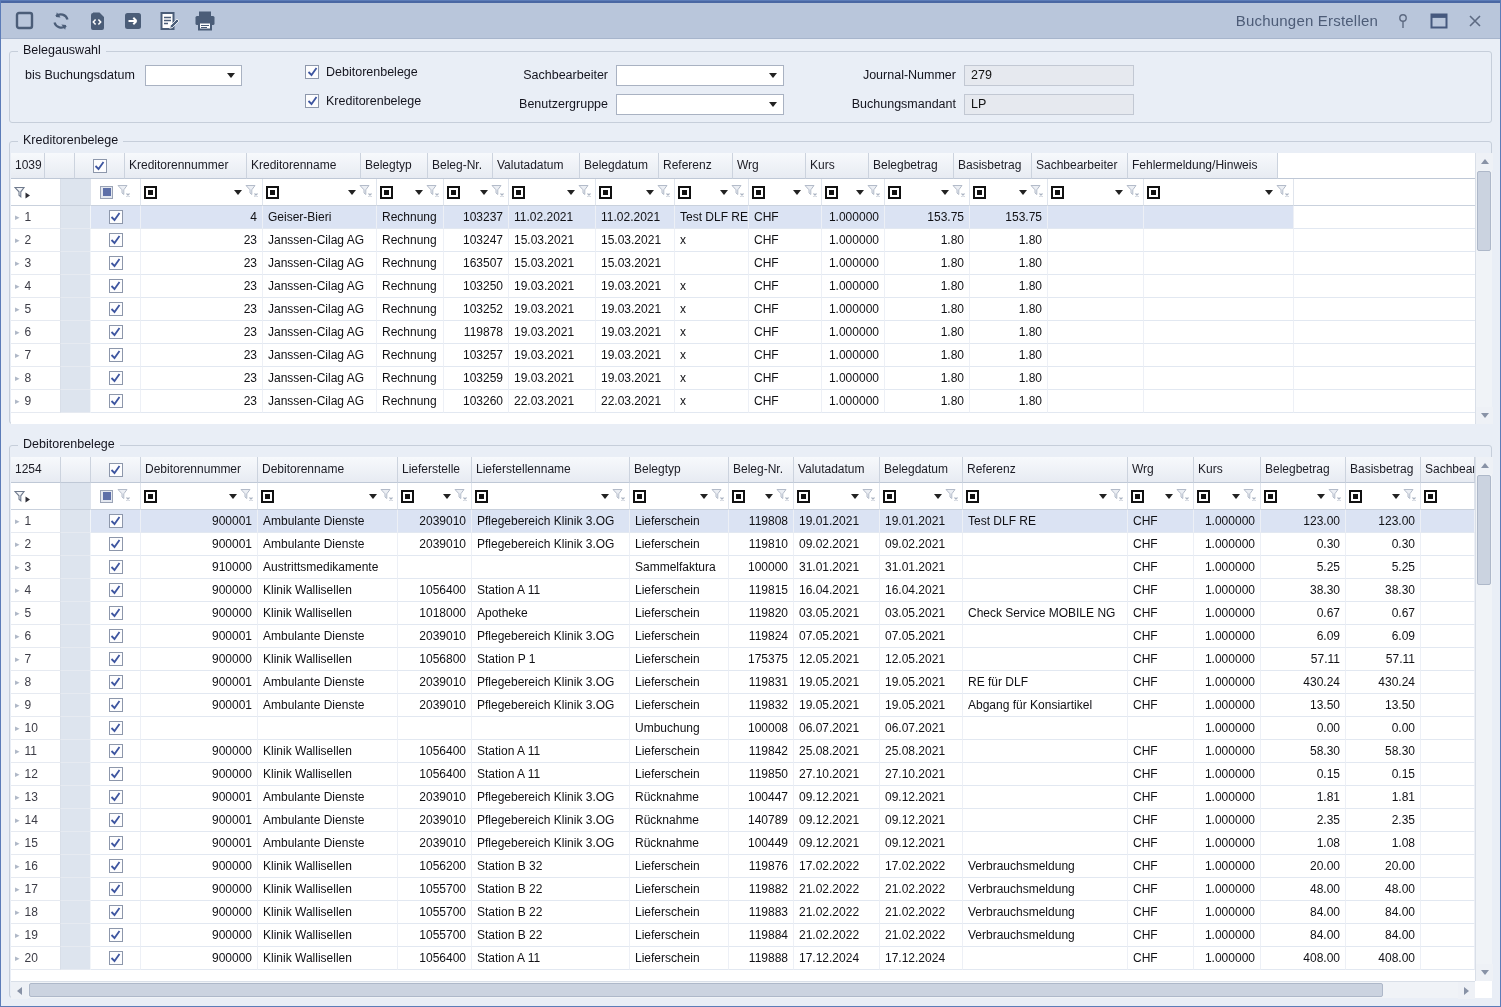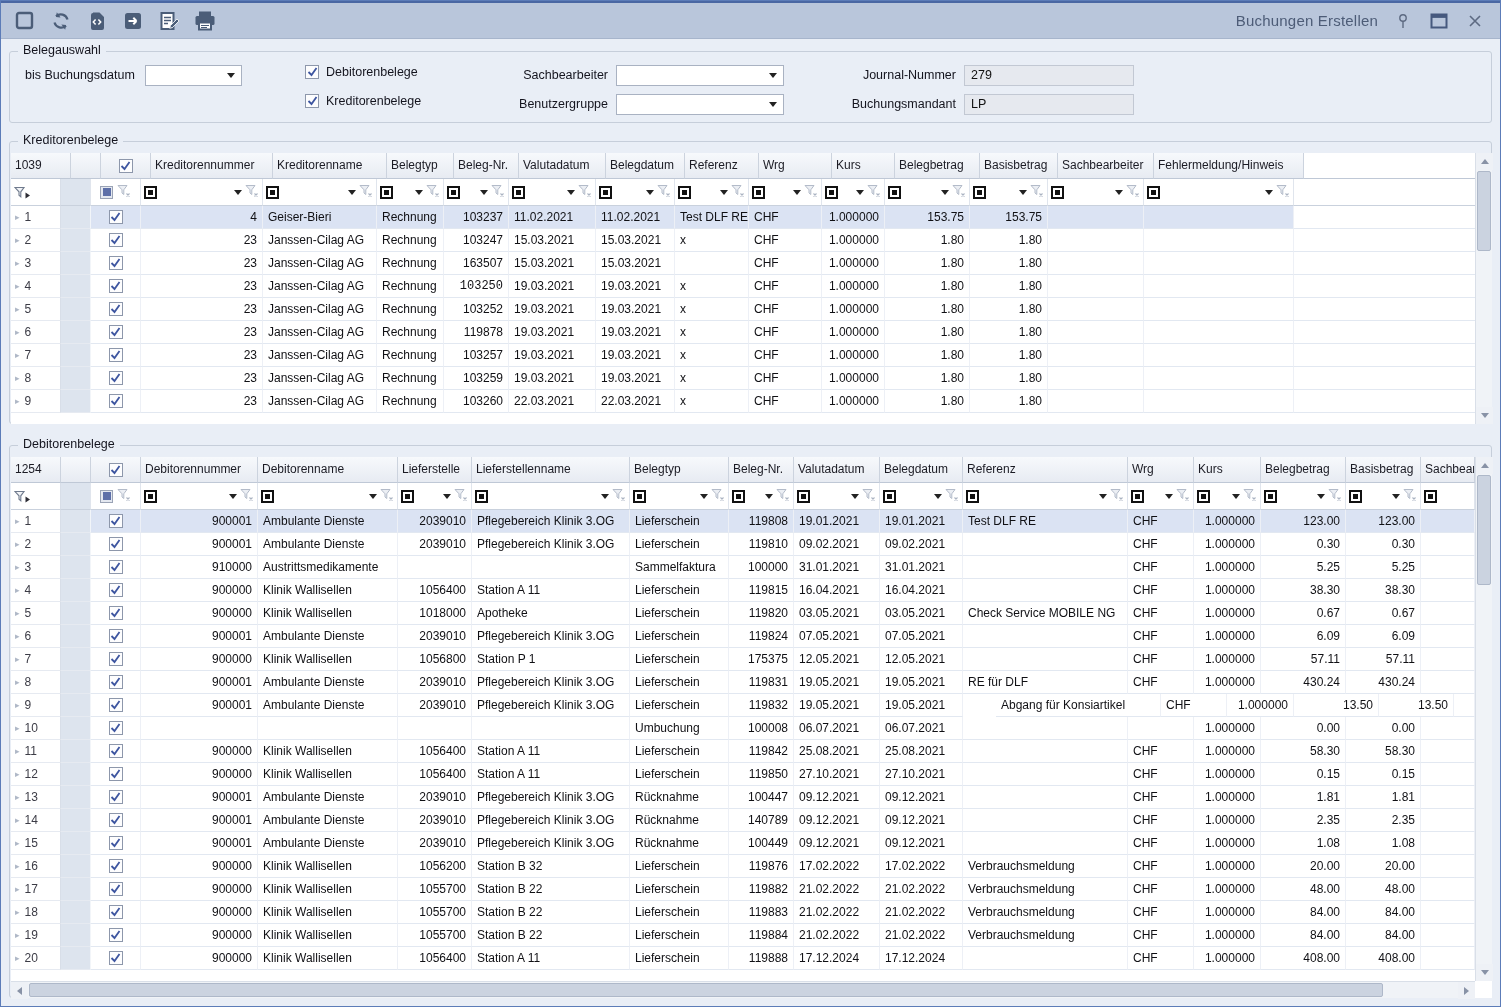--- a/index.html
+++ b/index.html
@@ -198,21 +198,21 @@
 
     <span class="fp-label" style="left:838px; top:42px; width:108px; text-align:right;">Buchungsmandant</span>
     <div class="rofield" style="left:954px; top:42px; width:170px;">LP</div>
   </div>
 
   <div class="groupbox" style="left:8px; top:140px; width:1483px; height:283px;">
     <span class="glabel">Kreditorenbelege</span>
     <div class="grid" id="kred-grid" style="left:1px; top:11px; width:1481px; height:271px;">
         <div class="grid-main" style="width: 1464px;">
           <div class="grow">
-            <div class="gcell hcell" style="width:60px">1039</div>
+            <div class="gcell hcell" style="width:34px">1039</div>
             <div class="gcell hcell" style="width:30px"></div>
             <div class="gcell hcell" style="width:50px; display:flex; align-items:center; justify-content:center;">
               <span class="checkbox">
                 <svg width="11" height="10" viewBox="0 0 11 10">
                   <path d="M1.5 5l3 3 5-7" stroke="#3d55a0" stroke-width="1.8" fill="none"></path>
                 </svg>
               </span>
             </div>
             <div class="gcell hcell" style="width:122px;">Kreditorennummer</div>
             <div class="gcell hcell" style="width:114px;">Kreditorenname</div>
@@ -472,21 +472,21 @@
             <div class="cbcell">
               <span class="checkbox">
                 <svg width="11" height="10" viewBox="0 0 11 10">
                   <path d="M1.5 5l3 3 5-7" stroke="#3d55a0" stroke-width="1.8" fill="none"></path>
                 </svg>
               </span>
             </div>
             <div class="gcell dcell al-r" style="width:122px;">23</div>
             <div class="gcell dcell" style="width:114px;">Janssen-Cilag AG</div>
             <div class="gcell dcell" style="width:67px;">Rechnung</div>
-            <div class="gcell dcell al-r" style="width:65px;font-family:Liberation Mono, monospace;">103250</div>
+            <div class="gcell dcell al-r" style="width:65px;">103250</div>
             <div class="gcell dcell" style="width:87px;">19.03.2021</div>
             <div class="gcell dcell" style="width:79px;">19.03.2021</div>
             <div class="gcell dcell" style="width:74px;">x</div>
             <div class="gcell dcell" style="width:73px;">CHF</div>
             <div class="gcell dcell al-r" style="width:63px;">1.000000</div>
             <div class="gcell dcell al-r" style="width:85px;">1.80</div>
             <div class="gcell dcell al-r" style="width:78px;">1.80</div>
             <div class="gcell dcell" style="width:96px;"></div>
             <div class="gcell dcell" style="width:150px;"></div>
             <div class="dfill"></div>
@@ -1035,21 +1035,21 @@
               </span>
             </div>
             <div class="gcell dcell al-r" style="width:117px;">900001</div>
             <div class="gcell dcell" style="width:140px;">Ambulante Dienste</div>
             <div class="gcell dcell al-r" style="width:74px;">2039010</div>
             <div class="gcell dcell" style="width:158px;">Pflegebereich Klinik 3.OG</div>
             <div class="gcell dcell" style="width:99px;">Lieferschein</div>
             <div class="gcell dcell al-r" style="width:65px;">119832</div>
             <div class="gcell dcell" style="width:86px;">19.05.2021</div>
             <div class="gcell dcell" style="width:83px;">19.05.2021</div>
-            <div class="gcell dcell" style="width:165px;margin-left:33px;">Abgang für Konsiartikel</div>
+            <div class="gcell dcell" style="width:165px;">Abgang für Konsiartikel</div>
             <div class="gcell dcell" style="width:66px;">CHF</div>
             <div class="gcell dcell al-r" style="width:67px;">1.000000</div>
             <div class="gcell dcell al-r" style="width:85px;">13.50</div>
             <div class="gcell dcell al-r" style="width:75px;">13.50</div>
             <div class="gcell dcell" style="width:56px;flex:1 1 auto;"></div>
           </div>
           <div class="drow">
             <div class="numcell"><span class="rowarrow">▸</span>10</div>
             <div class="indcell"></div>
             <div class="cbcell">

